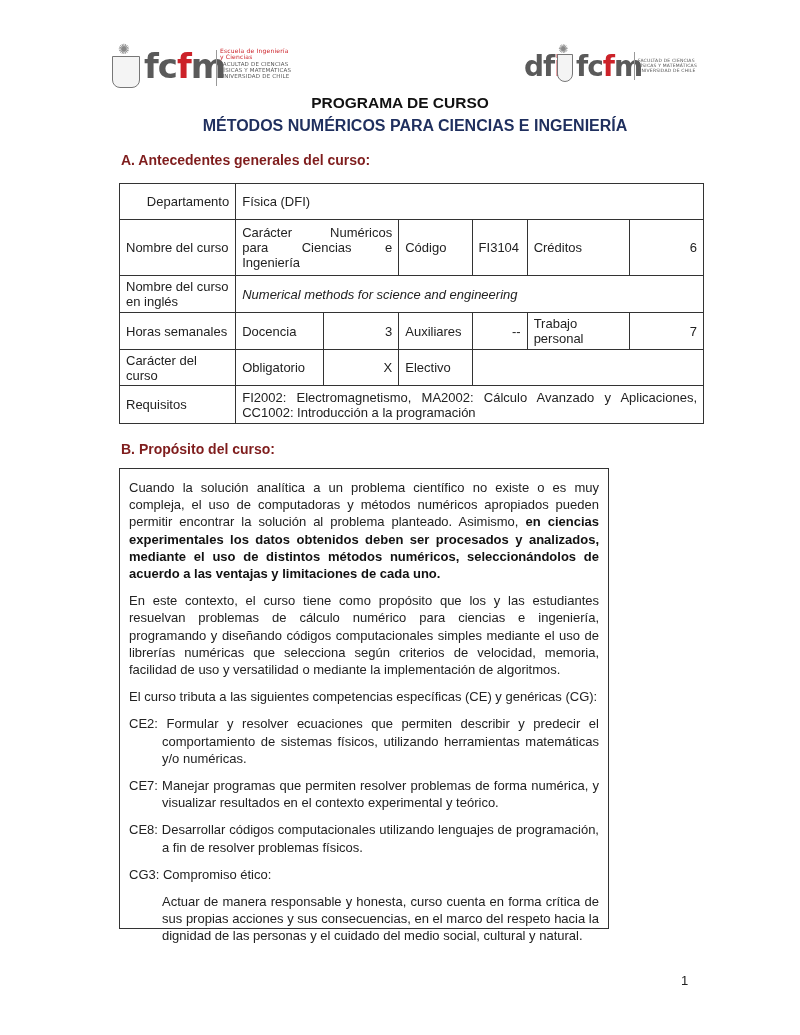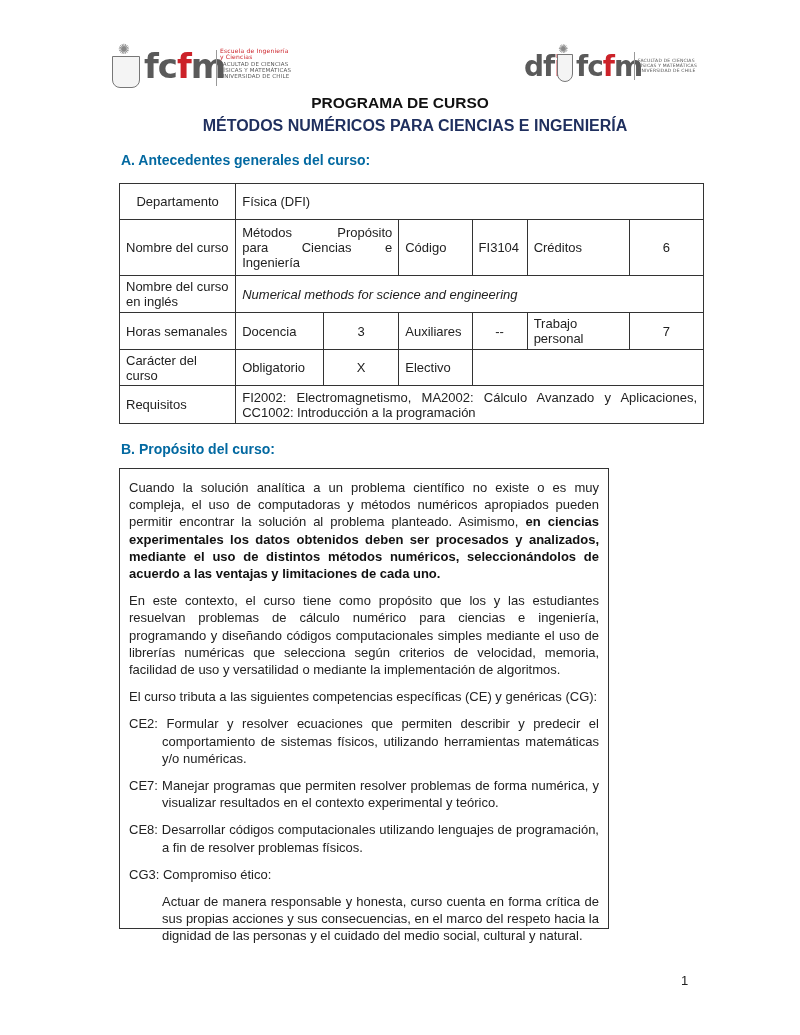--- a/index.html
+++ b/index.html
@@ -9,26 +9,26 @@
   .fcfm-word { position: absolute; font-family: "DejaVu Sans", sans-serif; font-weight: bold; color: #5a5a5a; letter-spacing: -1px; }
   .fcfm-word .red { color: #cc2229; }
   .seal { position: absolute; border: 1.5px solid #777; border-radius: 0 0 8px 8px; background: #f4f4f4; }
   .sun { position: absolute; color: #888; font-size: 14px; line-height: 14px; }
   .sep { position: absolute; width: 1px; background: #999; }
   .small-txt { position: absolute; font-size: 5.5px; line-height: 6.3px; color: #555; font-family: "DejaVu Sans", sans-serif; letter-spacing: 0.2px; }
   .small-txt .red { color: #cc2229; font-size: 6px; }
 
   .title1 { position: absolute; left: 0; width: 800px; top: 94px; text-align: center; font-weight: bold; font-size: 15.5px; color: #111; }
   .title2 { position: absolute; left: 0; width: 830px; top: 117px; text-align: center; font-weight: bold; font-size: 16px; color: #1f2f5e; }
-  .section-h { position: absolute; left: 121px; font-weight: bold; font-size: 14px; color: #0369a1; }
+  .section-h { position: absolute; left: 121px; font-weight: bold; font-size: 14px; color: #7f1d1d; }
 
   table.gen { position: absolute; left: 119px; top: 183px; width: 585px; border-collapse: collapse; font-size: 13px; }
   table.gen td { border: 1.3px solid #333; padding: 2px 6px; vertical-align: middle; line-height: 15px; color: #222; }
   .justify { text-align: justify; text-align-last: justify; }
-  .center { text-align: center; }
+  .center { text-align: right; }
   .italic { font-style: italic; }
 
   .purpose { position: absolute; left: 119px; top: 468px; width: 490px; height: 461px; border: 1.3px solid #333; box-sizing: border-box; padding: 10px 9px 0 9px; font-size: 13px; line-height: 17.2px; color: #222; }
   .purpose p { margin: 0 0 10px 0; text-align: justify; }
   .purpose .hang { padding-left: 33px; text-indent: -33px; }
   .purpose .indent { padding-left: 33px; }
   .purpose b { font-weight: bold; color: #111; }
   .page-num { position: absolute; left: 681px; top: 973px; font-size: 13px; color: #222; }
 </style>
 </head>
@@ -77,21 +77,21 @@
       <col style="width:73px">
   </colgroup>
   <tbody>
       <tr style="height:36px;">
     <td class="center">Departamento</td>
     <td colspan="6">Física (DFI)</td>
   </tr>
   <tr style="height:56px;">
     <td>Nombre del curso</td>
     <td colspan="2" style="text-align:justify;text-align-last:left;">
-          <div class="justify" style="text-align-last:justify;">Métodos Propósito</div>
+          <div class="justify" style="text-align-last:justify;">Carácter Numéricos</div>
           <div class="justify">para Ciencias e</div>
           <div>Ingeniería</div>
         </td>
     <td>Código</td>
     <td colspan="1" style="border-right:1.3px solid #333;">FI3104</td>
     <td>Créditos</td>
     <td class="center">6</td>
   </tr>
   <tr style="height:37px;">
     <td>Nombre del curso en inglés</td>

